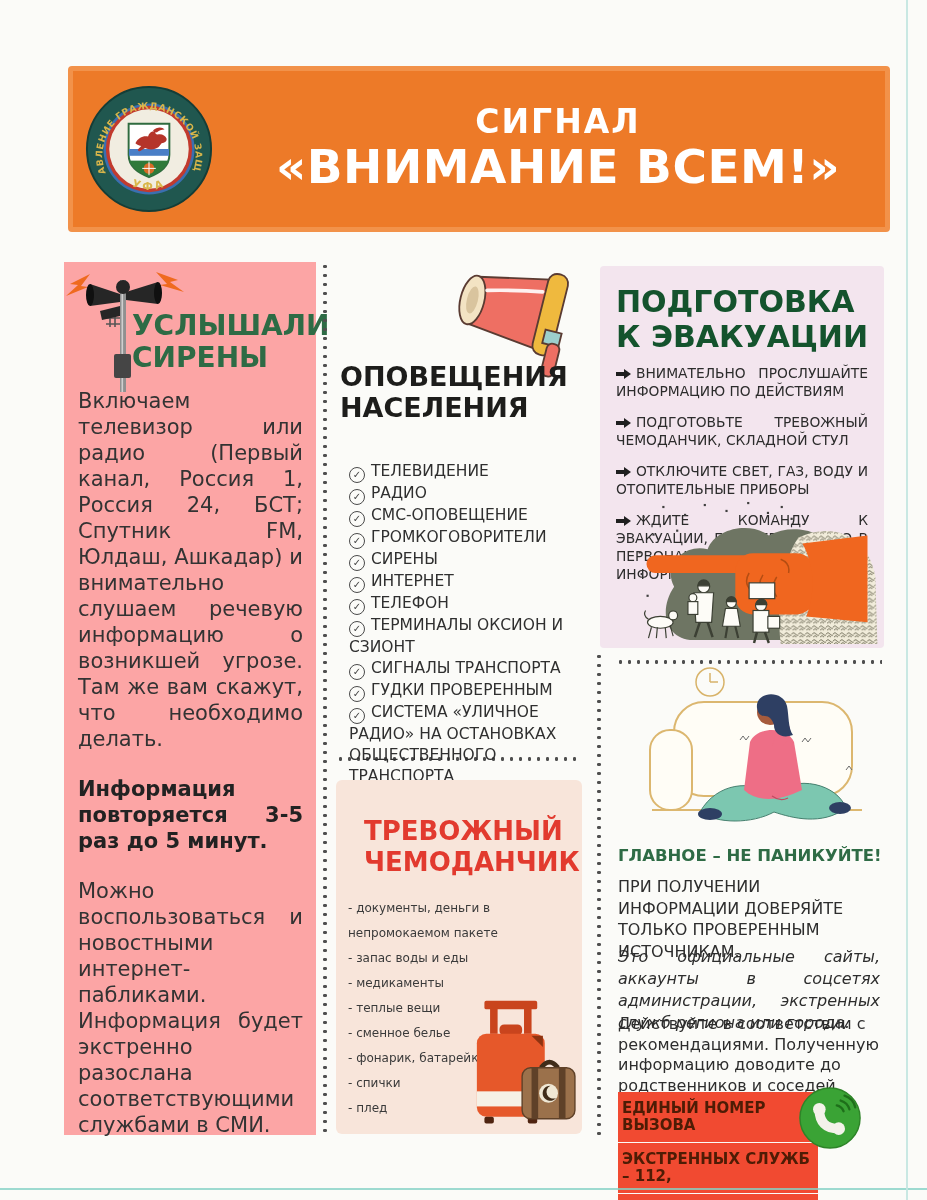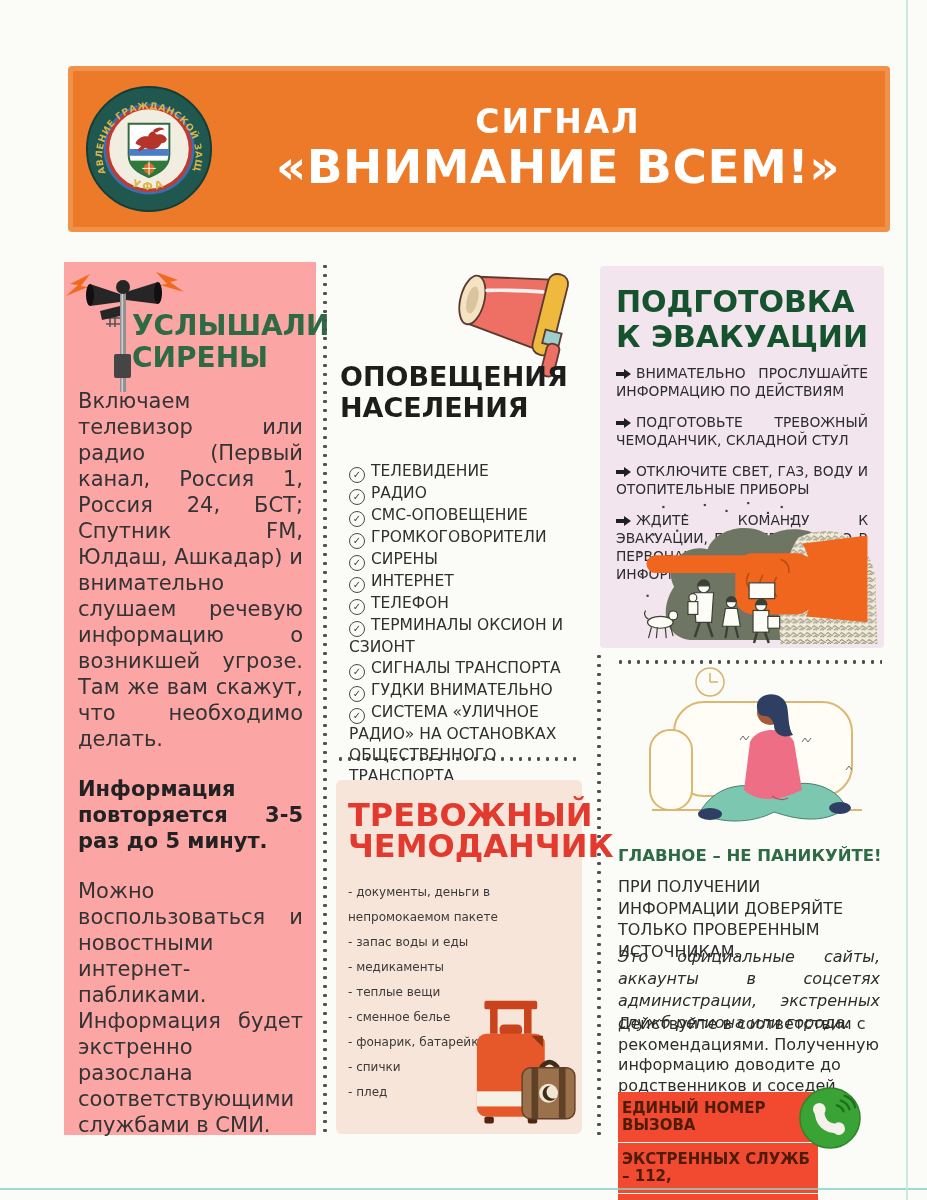--- a/index.html
+++ b/index.html
@@ -37,21 +37,21 @@
              line-height:31px;font-weight:bold;color:#1d1d1b;}
   .channels{position:absolute;left:340px;top:452px;width:244px;margin:9px;padding:0;list-style:none;
             font-size:15.5px;line-height:21px;color:#2f2f2f;}
   .channels li{margin:0;}
   .check-icon{display:inline-flex;justify-content:center;align-items:center;width:14px;height:14px;
               border:1.5px solid #4a4a4a;border-radius:50%;font-size:10px;line-height:1;color:#444;
               margin-right:6px;vertical-align:-2px;}
   
   .suitcase-panel{position:absolute;left:336px;top:780px;width:246px;height:354px;background:#f8e5da;
                   border-radius:6px;box-sizing:border-box;padding:20px 12px 0 12px;}
-  .suitcase-title{margin:0;text-align:right;font-size:32px;line-height:31px;font-weight:bold;color:#e23a2e;}
+  .suitcase-title{margin:16px;text-align:right;font-size:26px;line-height:31px;font-weight:bold;color:#e23a2e;}
   .suitcase-list{margin:18px 0 0 0;padding:0;list-style:none;font-size:12px;line-height:25px;color:#3a3a3a;}
   .suitcase-icon{position:absolute;right:2px;bottom:4px;width:128px;height:132px;}
   
   .evac-panel{position:absolute;left:600px;top:266px;width:284px;height:382px;background:#f3e5ee;
               border-radius:4px;box-sizing:border-box;padding:18px 16px 0 16px;}
   .evac-title{margin:0;font-size:30px;line-height:35px;font-weight:bold;color:#14532d;}
   .evac-items{margin-top:10px;}
   .evac-item{font-size:13.8px;line-height:18px;text-align:justify;color:#2c2c2c;margin-bottom:13px;}
   .arrow-icon{display:inline-block;vertical-align:-1px;margin-right:5px;}
   .evac-illustration{position:absolute;left:32px;bottom:2px;width:250px;height:146px;}
@@ -151,21 +151,21 @@
   <ul class="channels">
     <li><span class="check-icon">✓</span><span>ТЕЛЕВИДЕНИЕ</span></li>
     <li><span class="check-icon">✓</span><span>РАДИО</span></li>
     <li><span class="check-icon">✓</span><span>СМС-ОПОВЕЩЕНИЕ</span></li>
     <li><span class="check-icon">✓</span><span>ГРОМКОГОВОРИТЕЛИ</span></li>
     <li><span class="check-icon">✓</span><span>СИРЕНЫ</span></li>
     <li><span class="check-icon">✓</span><span>ИНТЕРНЕТ</span></li>
     <li><span class="check-icon">✓</span><span>ТЕЛЕФОН</span></li>
     <li><span class="check-icon">✓</span><span>ТЕРМИНАЛЫ ОКСИОН И СЗИОНТ</span></li>
     <li><span class="check-icon">✓</span><span>СИГНАЛЫ ТРАНСПОРТА</span></li>
-    <li><span class="check-icon">✓</span><span>ГУДКИ ВНИМАТЕЛЬНО</span></li>
+    <li><span class="check-icon">✓</span><span>ГУДКИ ПРОВЕРЕННЫМ</span></li>
     <li><span class="check-icon">✓</span><span>СИСТЕМА «УЛИЧНОЕ РАДИО» НА ОСТАНОВКАХ ОБЩЕСТВЕННОГО ТРАНСПОРТА</span></li>
   </ul>
 
   <section class="suitcase-panel">
     <h2 class="suitcase-title"><span>ТРЕВОЖНЫЙ</span><br><span>ЧЕМОДАНЧИК</span></h2>
     <ul class="suitcase-list">
       <li>- документы, деньги в непромокаемом пакете</li>
       <li>- запас воды и еды</li>
       <li>- медикаменты</li>
       <li>- теплые вещи</li>

